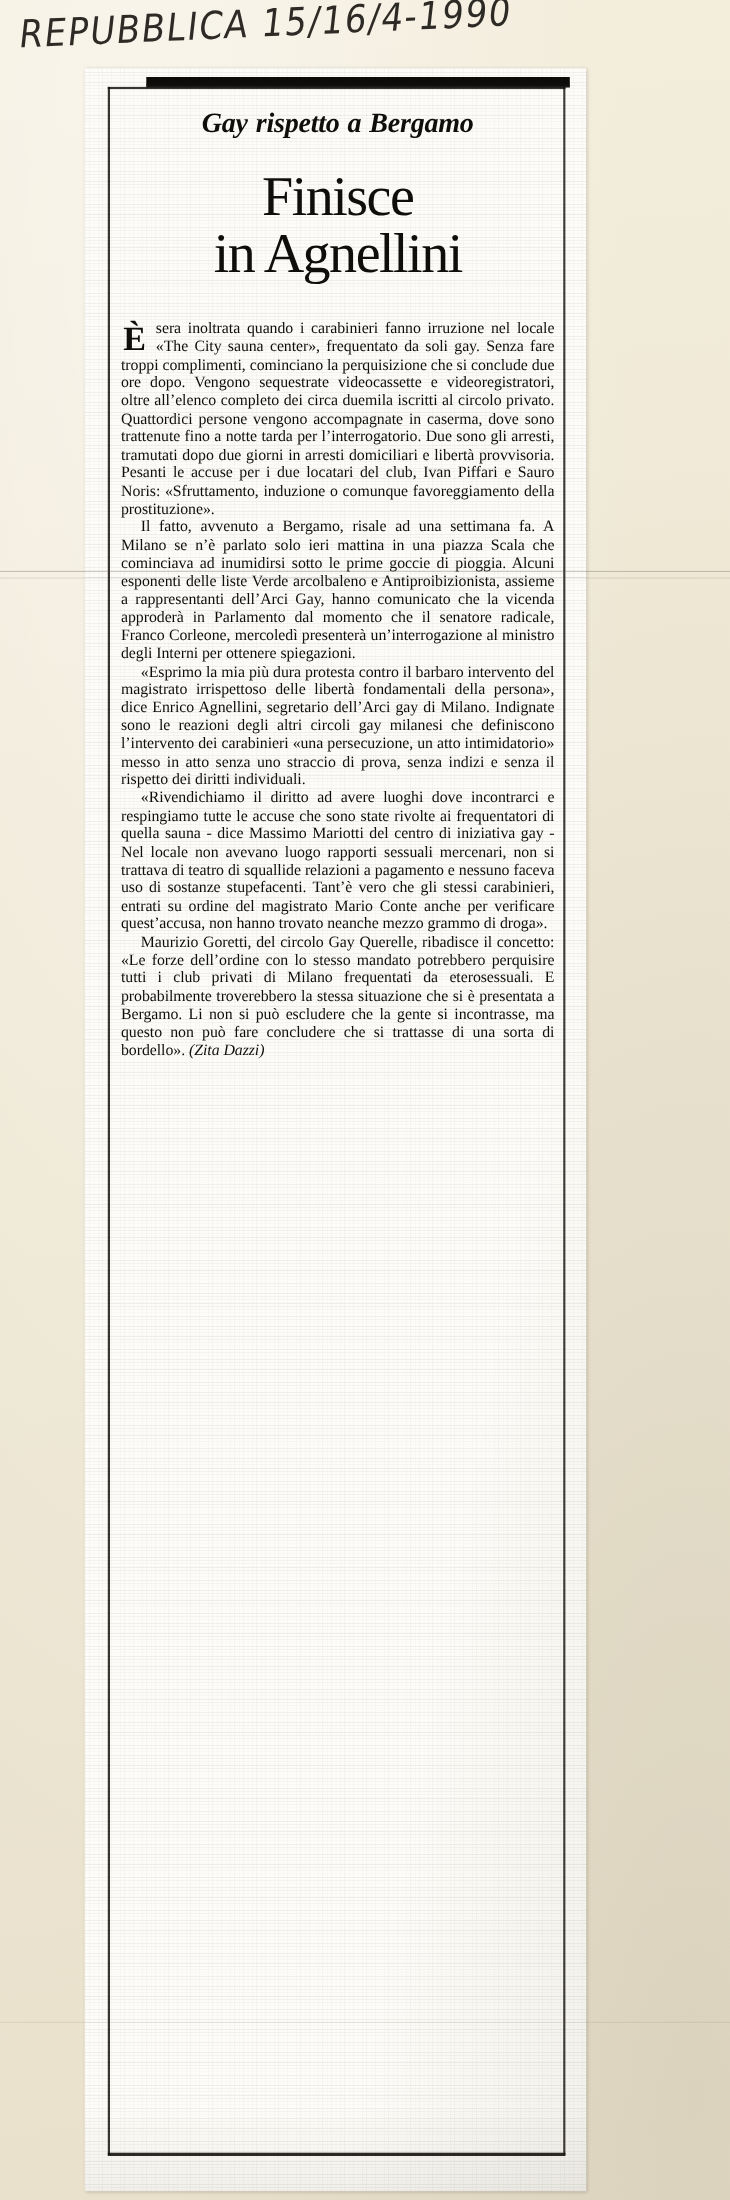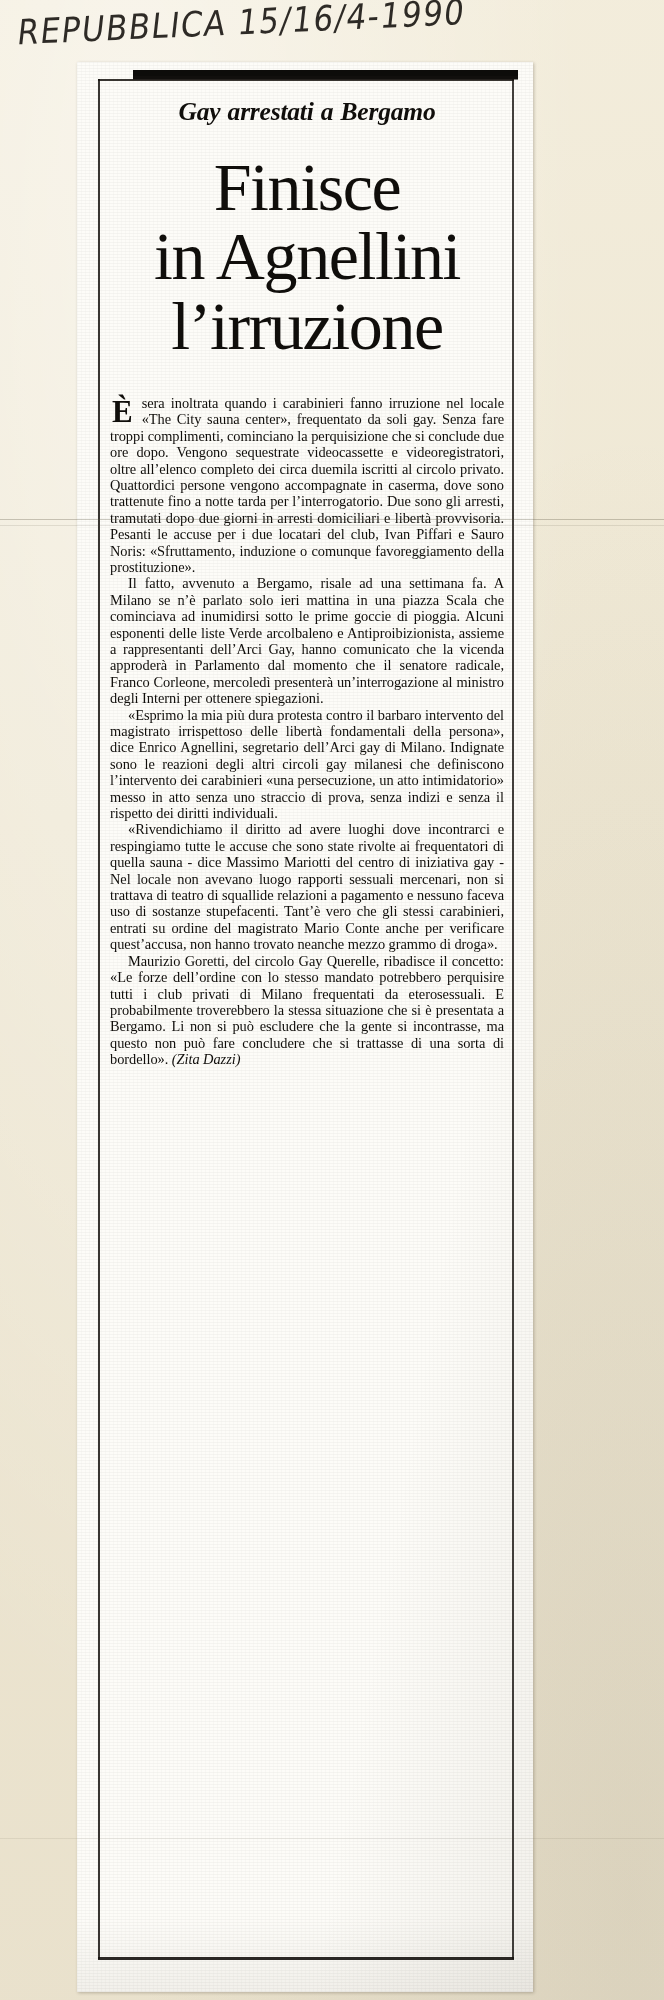--- a/index.html
+++ b/index.html
@@ -158,21 +158,21 @@
     font-size: 25.5px;
     line-height: 1.13;
     letter-spacing: -0.2px;
     margin: 10px 0 0 0;
     word-spacing: 1px;
   }
   #kicker .k-line { display:block; }
 
   #headline {
     text-align: center;
-    font-size: 68px;
+    font-size: 51px;
     line-height: 1.02;
     letter-spacing: -1.4px;
     margin: 26px 0 0 0;
     font-weight: normal;
   }
   #headline .h-line { display:block; }
 
   #body {
     margin-top: 34px;
     font-size: 14.4px;
@@ -231,27 +231,26 @@
 <div id="top-rule"></div>
 <div id="top-rule-tail"></div>
 <div id="rule-top-thin"></div>
 <div id="rule-left"></div>
 <div id="rule-right"></div>
 <div id="rule-bottom"></div>
 
 <div id="article">
 
   <div id="kicker">
-    <span class="k-line">Gay arrestati a Bergamo</span>
+    <span class="k-line">Gay rispetto a Bergamo</span>
   </div>
 
   <div id="headline">
     <span class="h-line">Finisce</span>
     <span class="h-line">in Agnellini</span>
-    <span class="h-line">l’irruzione</span>
   </div>
 
   <div id="body">
     <p class="first"><span id="dropcap">È</span><span>sera inoltrata quando i carabinieri fanno irruzione nel locale «The City sauna center», frequentato da soli gay. Senza fare troppi complimenti, cominciano la perquisizione che si conclude due ore dopo. Vengono sequestrate videocassette e videoregistratori, oltre all’elenco completo dei circa duemila iscritti al circolo privato. Quattordici persone vengono accompagnate in caserma, dove sono trattenute fino a notte tarda per l’interrogatorio. Due sono gli arresti, tramutati dopo due giorni in arresti domiciliari e libertà provvisoria. Pesanti le accuse per i due locatari del club, Ivan Piffari e Sauro Noris: «Sfruttamento, induzione o comunque favoreggiamento della prostituzione».</span></p>
     <p><span>Il fatto, avvenuto a Bergamo, risale ad una settimana fa. A Milano se n’è parlato solo ieri mattina in una piazza Scala che cominciava ad inumidirsi sotto le prime goccie di pioggia. Alcuni esponenti delle liste Verde arcolbaleno e Antiproibizionista, assieme a rappresentanti dell’Arci Gay, hanno comunicato che la vicenda approderà in Parlamento dal momento che il senatore radicale, Franco Corleone, mercoledì presenterà un’interrogazione al ministro degli Interni per ottenere spiegazioni.</span></p>
     <p><span>«Esprimo la mia più dura protesta contro il barbaro intervento del magistrato irrispettoso delle libertà fondamentali della persona», dice Enrico Agnellini, segretario dell’Arci gay di Milano. Indignate sono le reazioni degli altri circoli gay milanesi che definiscono l’intervento dei carabinieri «una persecuzione, un atto intimidatorio» messo in atto senza uno straccio di prova, senza indizi e senza il rispetto dei diritti individuali.</span></p>
     <p><span>«Rivendichiamo il diritto ad avere luoghi dove incontrarci e respingiamo tutte le accuse che sono state rivolte ai frequentatori di quella sauna - dice Massimo Mariotti del centro di iniziativa gay - Nel locale non avevano luogo rapporti sessuali mercenari, non si trattava di teatro di squallide relazioni a pagamento e nessuno faceva uso di sostanze stupefacenti. Tant’è vero che gli stessi carabinieri, entrati su ordine del magistrato Mario Conte anche per verificare quest’accusa, non hanno trovato neanche mezzo grammo di droga».</span></p>
     <p><span>Maurizio Goretti, del circolo Gay Querelle, ribadisce il concetto: «Le forze dell’ordine con lo stesso mandato potrebbero perquisire tutti i club privati di Milano frequentati da eterosessuali. E probabilmente troverebbero la stessa situazione che si è presentata a Bergamo. Li non si può escludere che la gente si incontrasse, ma questo non può fare concludere che si trattasse di una sorta di bordello». </span><span id="byline">(Zita Dazzi)</span></p>
   </div>
 

